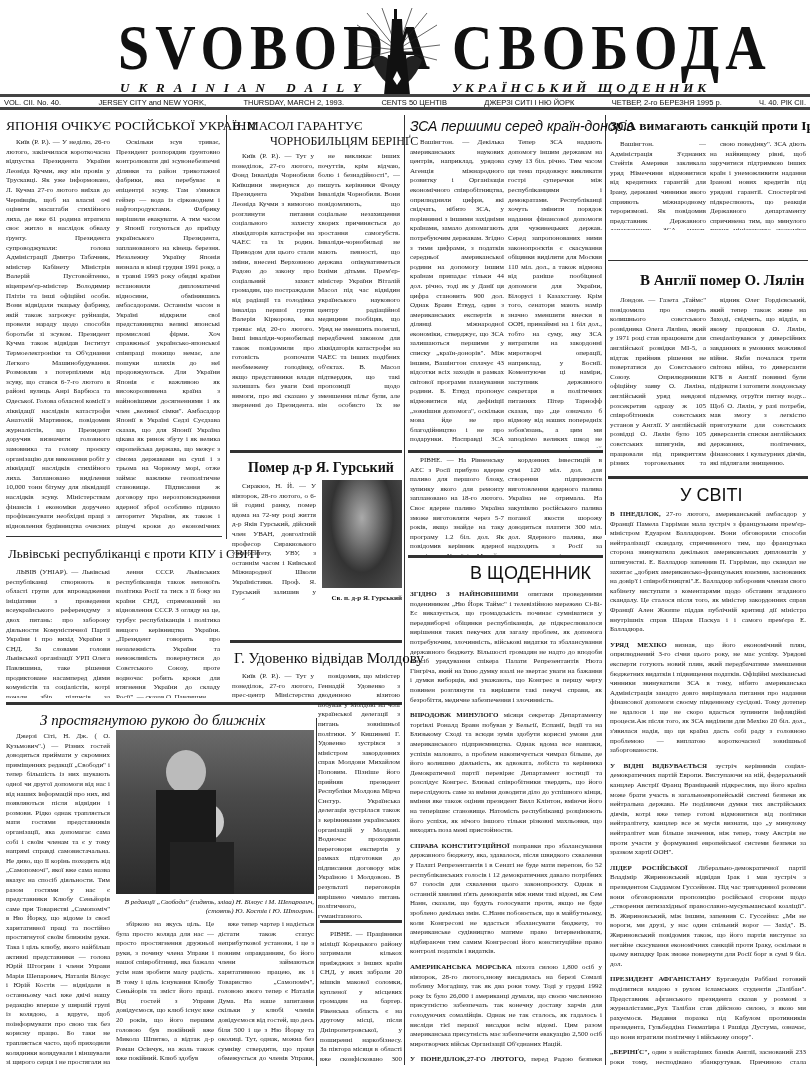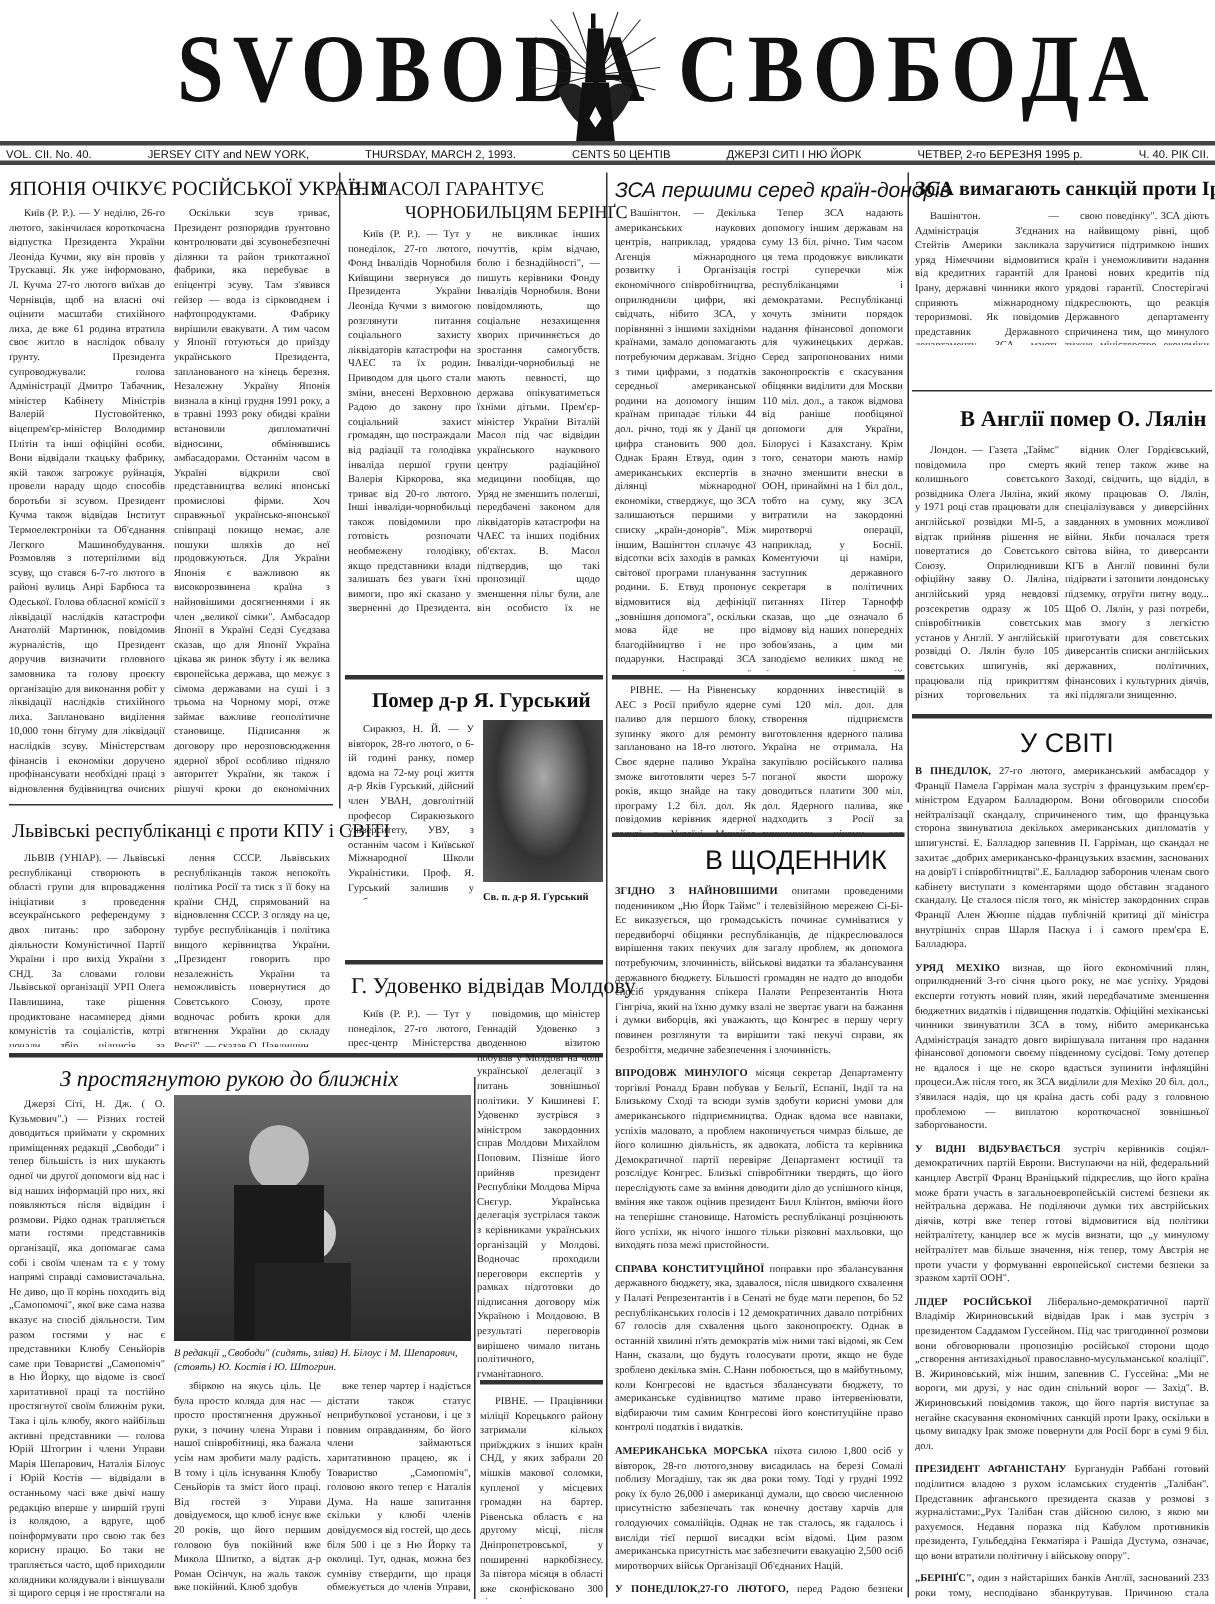--- a/index.html
+++ b/index.html
@@ -14,21 +14,21 @@
 .motto{position:absolute;left:684px;top:13px;width:122px;height:70px;border:1px solid #333;text-align:center;font-style:italic;font-size:11.5px;line-height:15px;padding-top:6px}
 .dateline{position:absolute;left:0;top:94px;width:810px;height:16px;border-top:3px solid #444;border-bottom:3px solid #444;display:flex;justify-content:space-between;align-items:center;padding:0 4px;font-family:"Liberation Sans",sans-serif;font-size:7.5px}
 .col{position:absolute;font-size:7px;line-height:9.6px;text-align:justify;overflow:hidden;color:#1a1a1a}
 .col p{text-indent:10px}
 .vrule{position:absolute;width:1px;background:#333}
 .hrule{position:absolute;height:3px;background:#333}
 .hthin{position:absolute;height:1px;background:#333}
 h2{position:absolute;font-weight:normal;white-space:nowrap}
 .sans{font-family:"Liberation Sans",sans-serif}
 .photo{position:absolute;background:linear-gradient(135deg,#888 0%,#555 40%,#333 70%,#666 100%);overflow:hidden}
-.caption{position:absolute;font-style:italic;font-size:7px;text-align:left;line-height:9px}
+.caption{position:absolute;font-style:italic;font-size:7px;text-align:right;line-height:9px}
 .lead{font-weight:bold}
 .item{margin-bottom:6px}
 </style>
 </head>
 <body>
 
 <div class="masthead">
   <div class="mast-en">SVOBODA</div>
   <svg class="emblem" viewBox="0 0 90 90">
     <g stroke="#222" stroke-width="0.7">
@@ -45,20 +45,22 @@
     </g>
     <rect x="42" y="4" width="3" height="10" fill="#111"></rect>
     <path d="M40 14 L50 14 L52 50 L38 50 Z" fill="#111"></path>
     <circle cx="45" cy="18" r="4" fill="#111"></circle>
     <path d="M20 55 Q30 45 40 58 L35 78 Q25 70 20 55Z" fill="#222"></path>
     <path d="M70 55 Q60 45 50 58 L55 78 Q65 70 70 55Z" fill="#222"></path>
     <path d="M36 50 L54 50 L58 90 L32 90 Z" fill="#111"></path>
     <path d="M45 66 L41 74 L45 80 L49 74 Z" fill="#fff"></path>
   </svg>
   <div class="mast-uk">СВОБОДА</div>
+  <div class="sub-en">UKRAINIAN DAILY</div>
+  <div class="sub-uk">УКРАЇНСЬКИЙ ЩОДЕННИК</div>
 </div>
 
 <div class="dateline">
   <span>VOL. CII. No. 40.</span>
   <span>JERSEY CITY and NEW YORK,</span>
   <span>THURSDAY, MARCH 2, 1993.</span>
   <span>CENTS 50 ЦЕНТІВ</span>
   <span>ДЖЕРЗІ СИТІ І НЮ ЙОРК</span>
   <span>ЧЕТВЕР, 2-го БЕРЕЗНЯ 1995 р.</span>
   <span>Ч. 40. РІК CII.</span>

